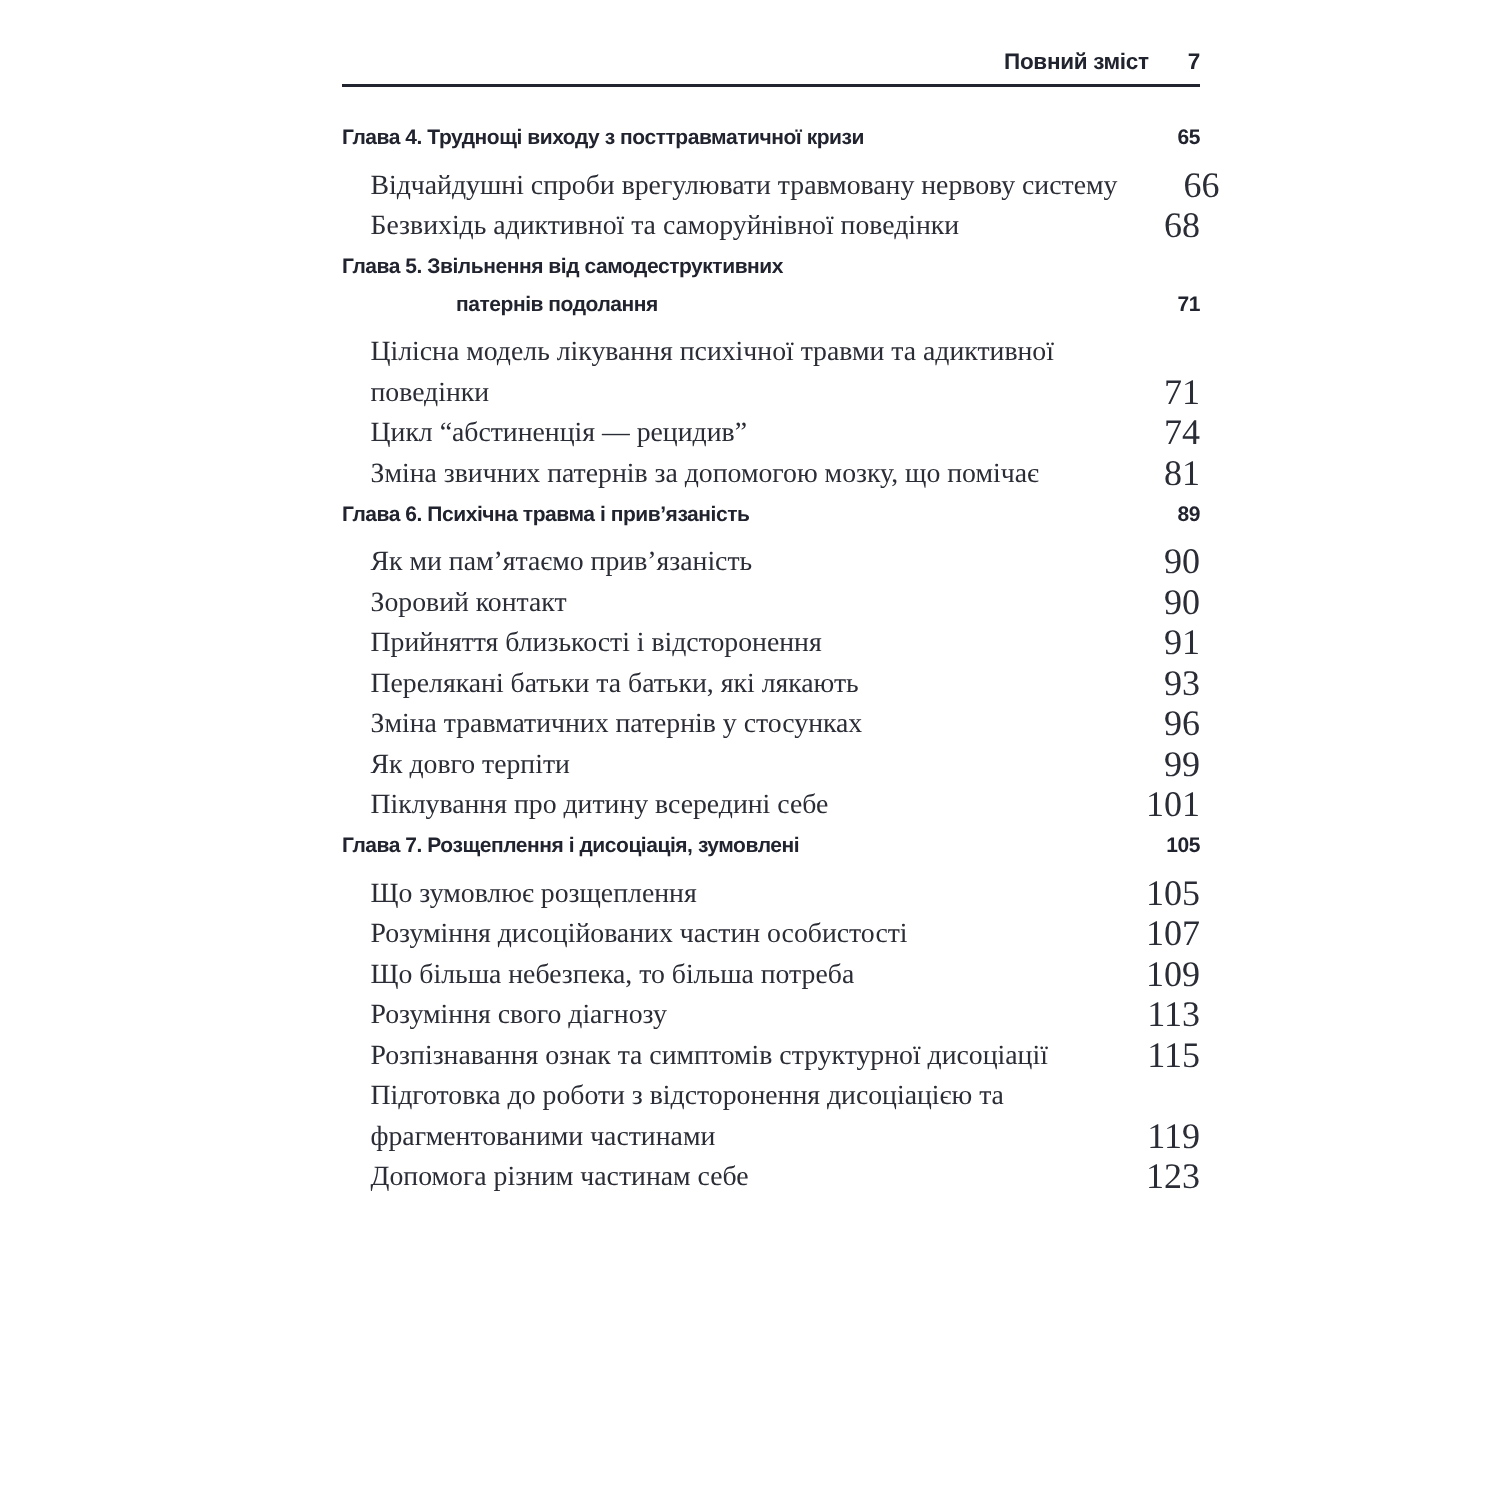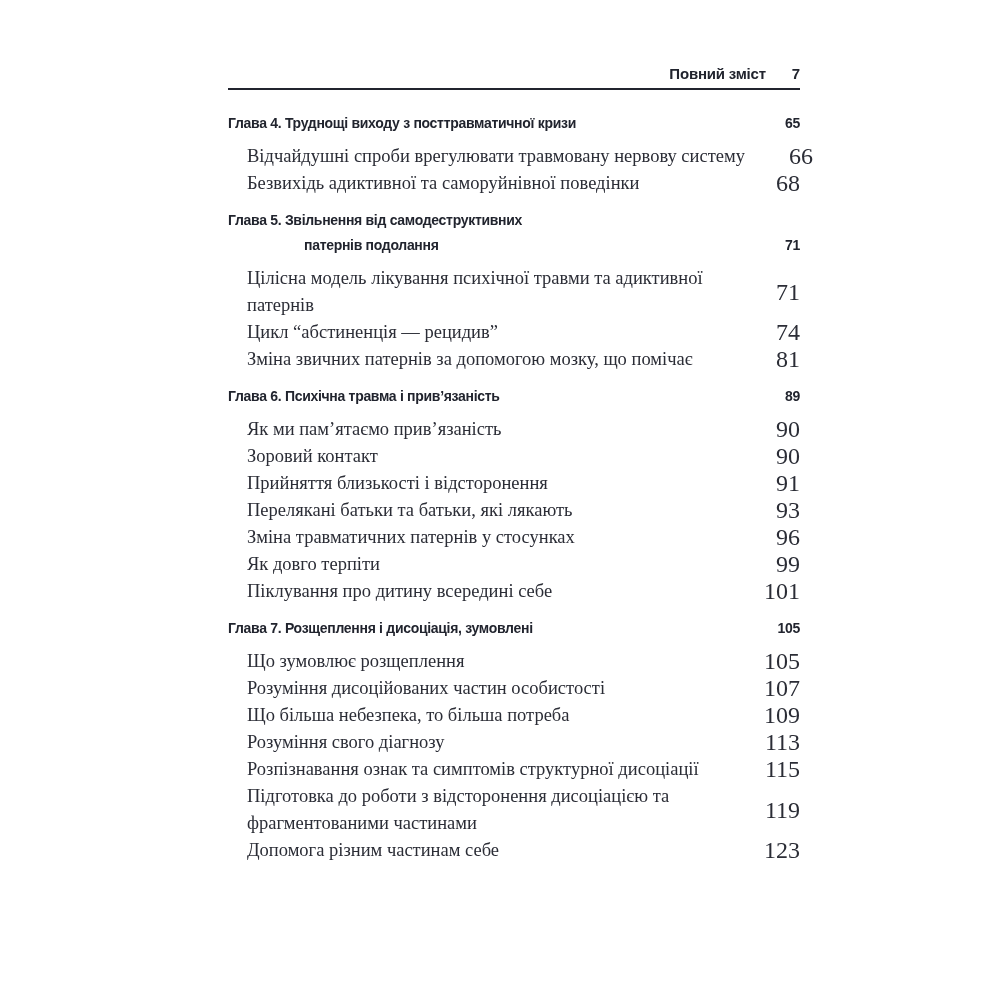--- a/index.html
+++ b/index.html
@@ -10,21 +10,21 @@
   body {
     width: 1000px;
     height: 1000px;
     overflow: hidden;
     font-family: "Liberation Serif", serif;
   }
   .page {
     box-sizing: border-box;
     width: 572px;
     margin-left: 228px;
-    padding-top: 64px;
+    padding-top: 32px;
     color: #2b2d36;
   }
   
   .page-header {
     display: flex;
     justify-content: flex-end;
     align-items: baseline;
     gap: 26px;
     font-family: "Liberation Sans", sans-serif;
     font-weight: 700;
@@ -34,21 +34,21 @@
     color: #21242e;
   }
   .header-rule {
     margin-top: 4px;
     border: none;
     border-top: 2px solid #21242e;
     height: 0;
     margin-bottom: 21px;
   }
   
-  .chapter { margin-top: 11px; }
+  .chapter { margin-top: 0; }
   .chapter:first-of-type { margin-top: 0; }
   .ch-row {
     display: flex;
     align-items: flex-end;
     margin-bottom: 7px;
     font-family: "Liberation Sans", sans-serif;
     font-weight: 700;
     font-size: 14px;
     line-height: 25px;
     letter-spacing: -0.3px;
@@ -58,21 +58,21 @@
   .ch-line { white-space: nowrap; }
   .ch-line.wrap { margin-left: 76px; }
   .ch-page {
     flex: 0 0 auto;
     margin-left: 12px;
     text-align: right;
   }
   
   .entry {
     display: flex;
-    align-items: center;
+    align-items: flex-end;
     font-size: 18.5px;
     line-height: 27px;
     color: #2b2d36;
     gap: 32px;
   }
   .e-text {
     flex: 1 1 auto;
     padding-left: 19px;
   }
   .e-line { white-space: nowrap; }
@@ -119,21 +119,21 @@
     <div class="ch-row">
       <div class="ch-title">
         <div class="ch-line">Глава 5. Звільнення від самодеструктивних</div>
         <div class="ch-line wrap">патернів подолання</div>
       </div>
       <div class="ch-page">71</div>
     </div>
     <div class="entry">
       <div class="e-text">
         <div class="e-line">Цілісна модель лікування психічної травми та адиктивної</div>
-        <div class="e-line">патернів</div>
+        <div class="e-line">поведінки</div>
       </div>
       <div class="e-page">71</div>
     </div>
     <div class="entry">
       <div class="e-text">
         <div class="e-line">Цикл “абстиненція — рецидив”</div>
       </div>
       <div class="e-page">74</div>
     </div>
     <div class="entry">

